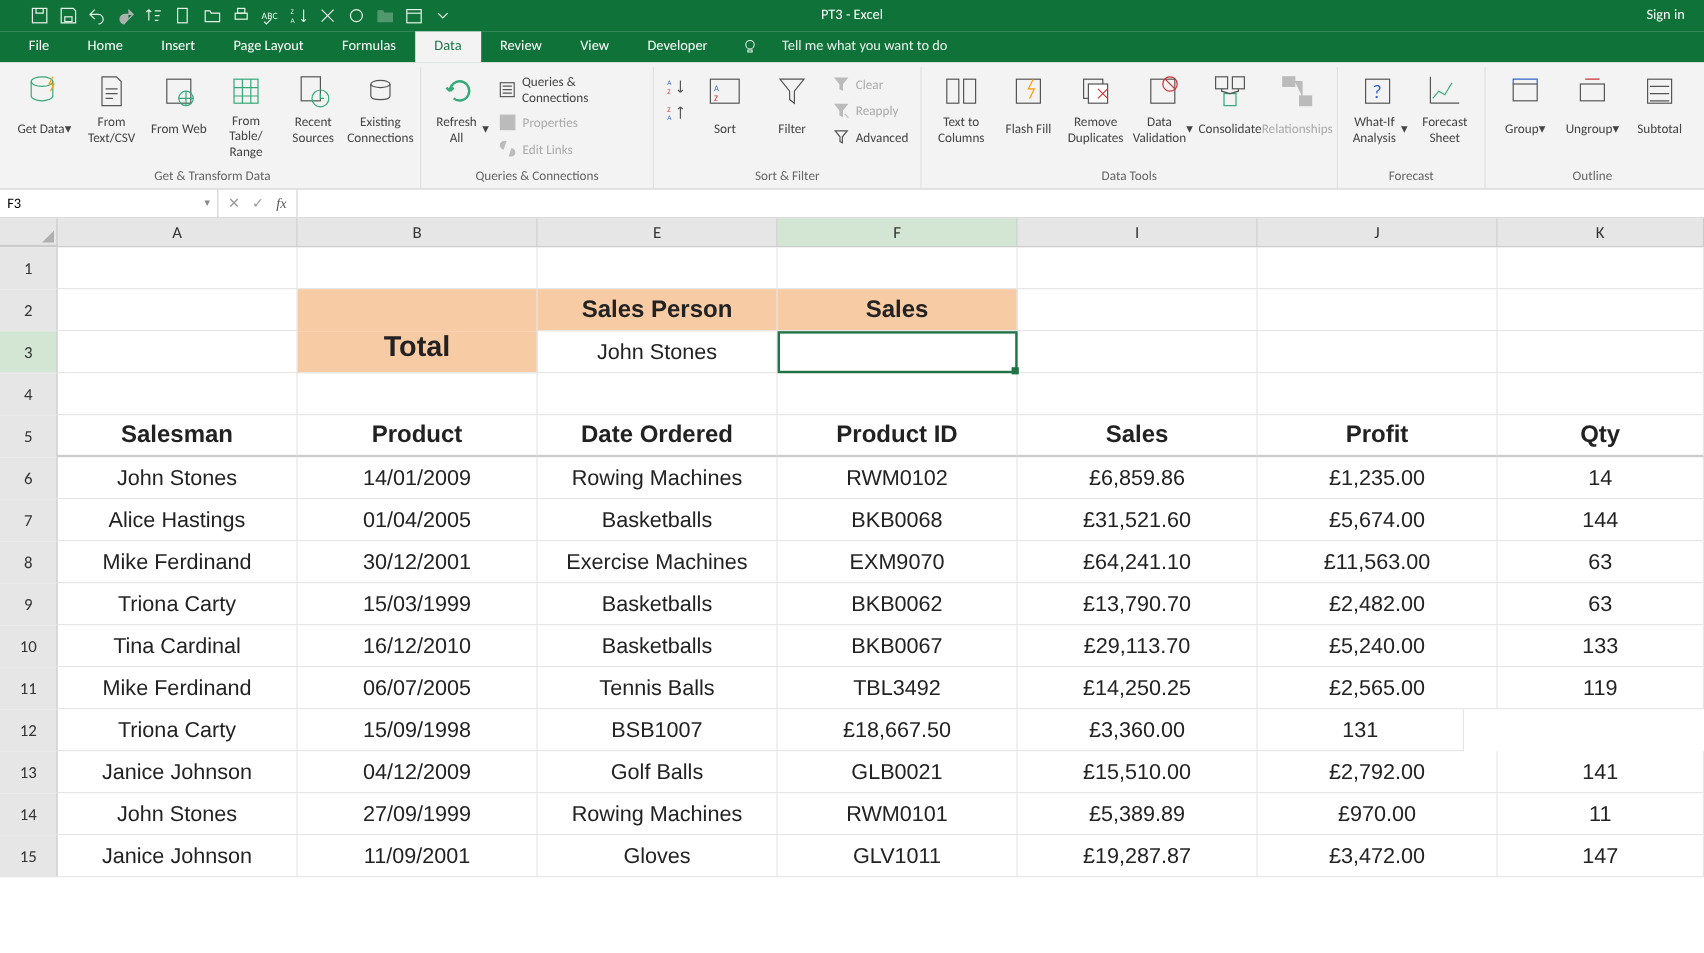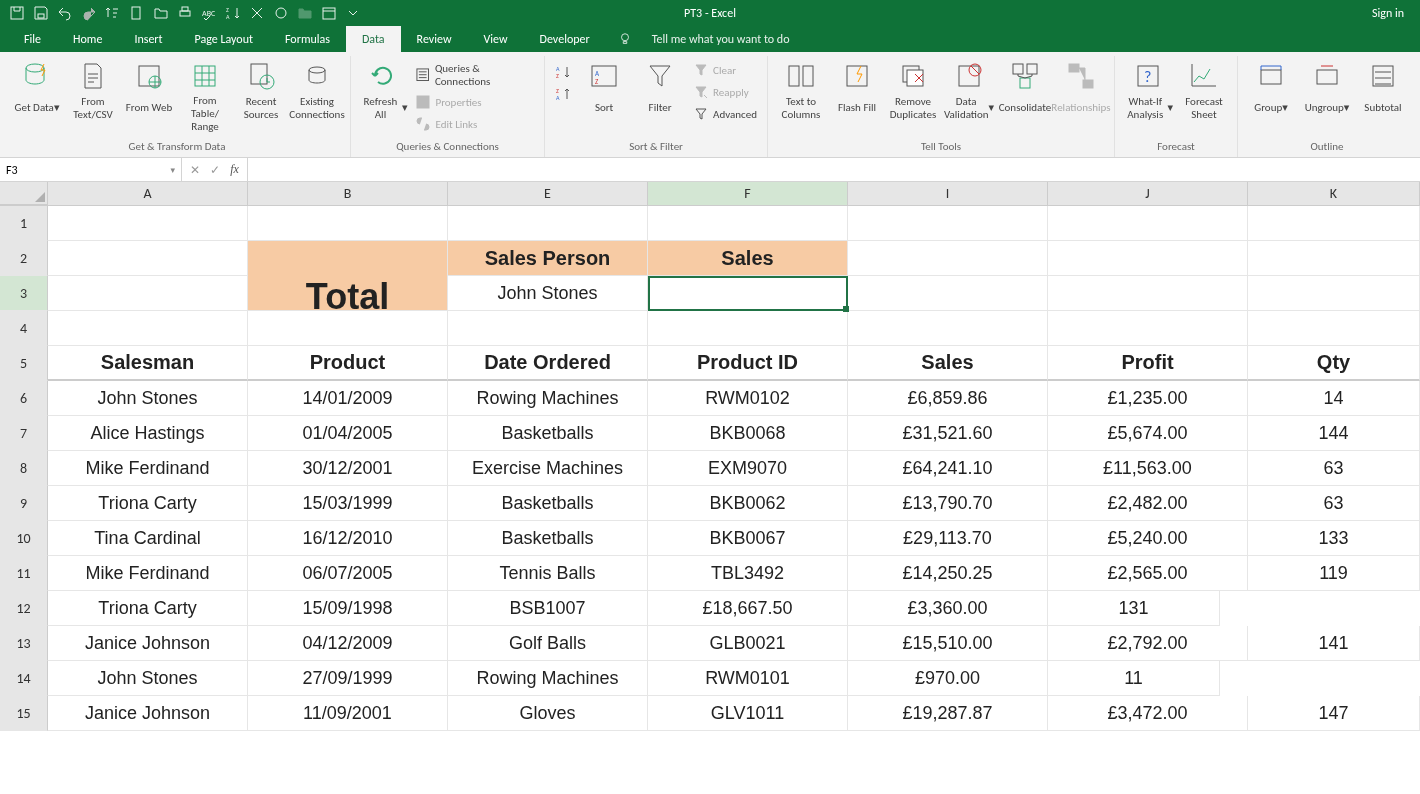--- a/index.html
+++ b/index.html
@@ -1,20 +1,20 @@
 <!DOCTYPE html>
 <html><head>
 <meta charset="utf-8">
 <style>
   * { box-sizing: border-box; margin: 0; padding: 0; }
   html, body { font-family: "Segoe UI", Calibri, sans-serif; font-size: 12px; background:#fff; overflow:hidden; width:1420px; height:794px; }
   
   
   .title-bar { background:#0f7238; height:26px; display:flex; align-items:center; color:#fff; position:relative; }
-  .qat { display:flex; align-items:center; gap:6px; padding-left:8px; }
+  .qat { display:flex; align-items:center; gap:6px; padding-left:24px; }
   .qat-btn { width:18px; height:18px; display:flex; align-items:center; justify-content:center; opacity:.9; cursor:pointer; }
   .qat-btn svg { width:16px; height:16px; }
   .title-center { position:absolute; left:50%; transform:translateX(-50%); font-size:12px; }
   .title-right { margin-left:auto; padding-right:16px; font-size:12px; }
   
   
   .ribbon-tabs { background:#0f7238; height:26px; display:flex; align-items:center; color:#fff; padding-left:8px; }
   .ribbon-tab { padding:6px 16px 6px; font-size:12px; cursor:pointer; }
   .ribbon-tab.active { background:#f3f3f3; color:#217346; }
   .tell-me { display:flex; align-items:center; gap:20px; padding:6px 12px; opacity:.9; }
@@ -50,21 +50,21 @@
   .grid-body { display:flex; }
   .row-headers { width:48px; display:flex; flex-direction:column; }
   .row-head { height:35px; border-right:1px solid #ccc; border-bottom:1px solid #e6e6e6; background:#e6e6e6; display:flex; align-items:center; justify-content:center; color:#333; font-size:14px; cursor:pointer; }
   .row-head.sel { background:#d3e6d3; }
   .cells { position:relative; }
   .cell-row { display:flex; }
   .cell { border-right:1px solid #e6e6e6; border-bottom:1px solid #e6e6e6; height:35px; display:flex; align-items:center; padding:0 6px; font-size:18px; font-family:"Gill Sans MT","Segoe UI",sans-serif; color:#222; }
   .cell.center { justify-content:center; }
   .hdr { font-weight:bold; font-size:20px; border-bottom:2px solid #ccc; }
   .peach { background:#f7cba4; }
-  .total-lbl { font-size:36px; font-weight:bold; justify-content:center; }
+  .total-lbl { font-size:24px; font-weight:bold; justify-content:center; }
   .merge-title { font-weight:bold; font-size:20px; justify-content:center; }
   .active-cell-ring { position:absolute; border:2px solid #217346; pointer-events:none; }
   .active-handle { position:absolute; width:6px; height:6px; background:#217346; right:-3px; bottom:-3px; }
   
   .colA{width:200px}.colB{width:200px}.colE{width:200px}.colF{width:200px}.colI{width:200px}.colJ{width:200px}.colK{width:172px}
 </style>
 </head>
 <body>
 
 <div class="title-bar">
@@ -407,21 +407,21 @@
           <div class="icon-slot">
             <svg viewBox="0 0 32 32">
               <rect x="4" y="4" width="10" height="8" fill="none" stroke="#bbb"></rect>
               <rect x="18" y="20" width="10" height="8" fill="none" stroke="#bbb"></rect>
               <path d="M14 8h6v12" stroke="#bbb" fill="none"></path>
             </svg>
           </div>
           <div class="lbl">Relationships</div>
         </div>
     </div>
-    <div class="ribbon-group-label">Tell Tools</div>
+    <div class="ribbon-group-label">Data Tools</div>
   </div>
 
   <div class="ribbon-group">
     <div class="ribbon-group-top">
       <div class="rbtn-large">
           <div class="icon-slot">
             <svg viewBox="0 0 32 32">
               <rect x="6" y="6" width="20" height="20" fill="none" stroke="#555"></rect>
               <text x="12" y="22" font-size="16" fill="#36c">?</text>
             </svg>
@@ -641,20 +641,21 @@
             <div class="cell colF center">GLB0021</div>
             <div class="cell colI center">£15,510.00</div>
             <div class="cell colJ center">£2,792.00</div>
             <div class="cell colK center">141</div>
           </div>
           <div class="cell-row">
             <div class="cell colA center">John Stones</div>
             <div class="cell colB center">27/09/1999</div>
             <div class="cell colE center">Rowing Machines</div>
             <div class="cell colF center">RWM0101</div>
+            <div class="cell colI center">£5,389.89</div>
             <div class="cell colJ center">£970.00</div>
             <div class="cell colK center">11</div>
           </div>
           <div class="cell-row">
             <div class="cell colA center">Janice Johnson</div>
             <div class="cell colB center">11/09/2001</div>
             <div class="cell colE center">Gloves</div>
             <div class="cell colF center">GLV1011</div>
             <div class="cell colI center">£19,287.87</div>
             <div class="cell colJ center">£3,472.00</div>

